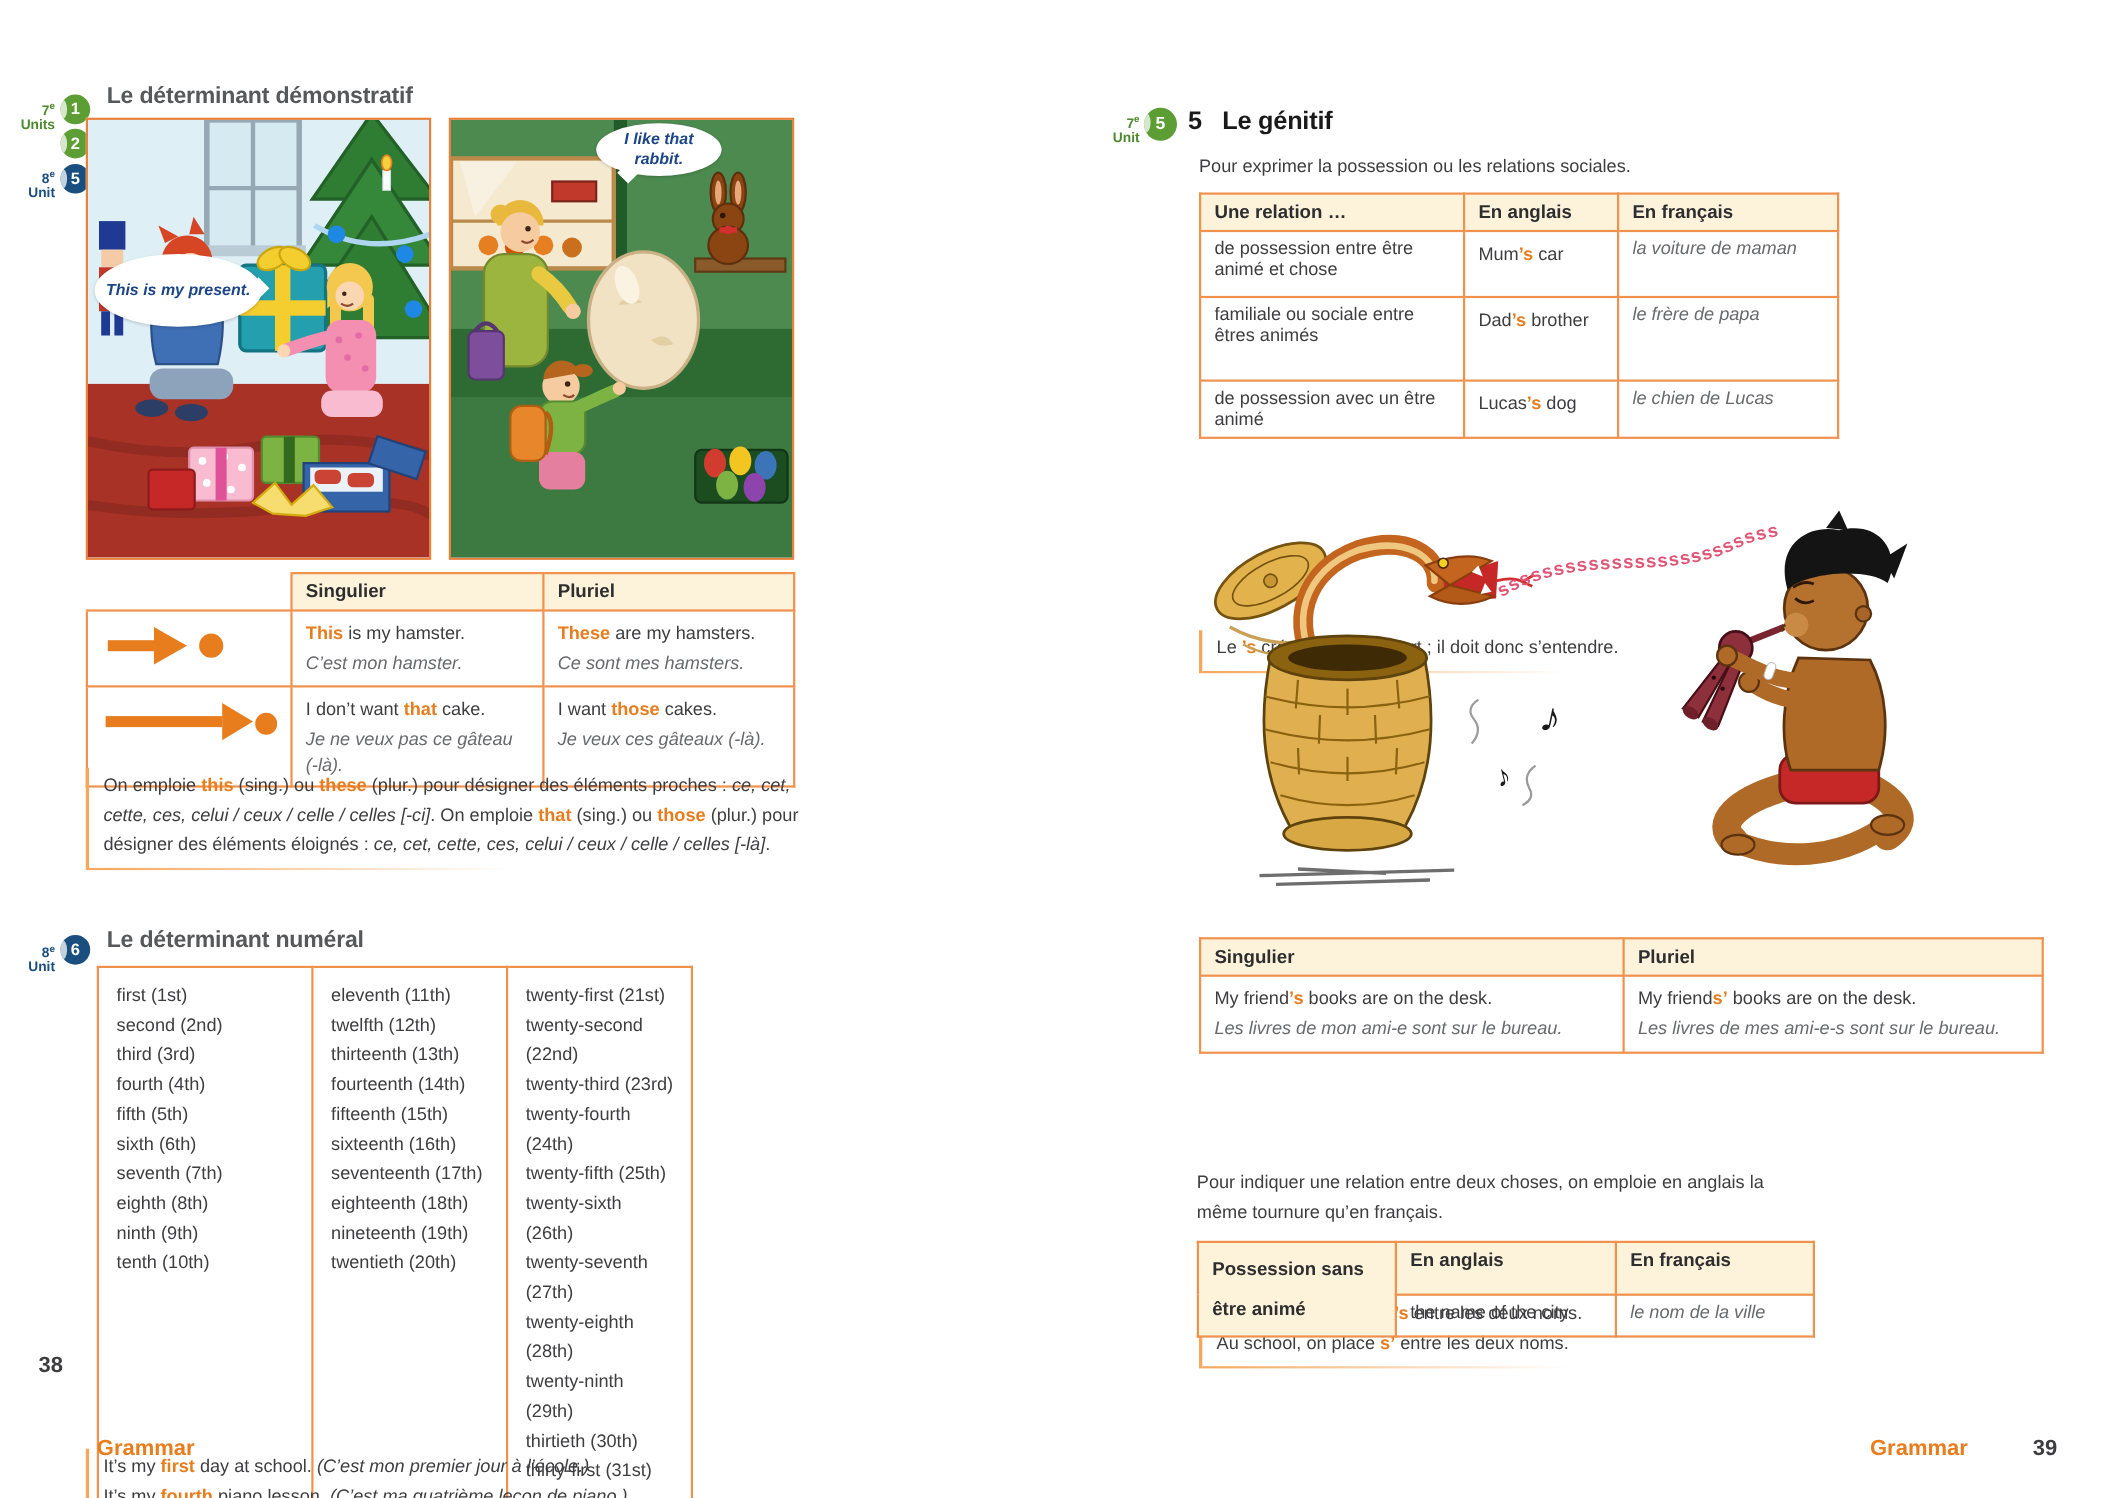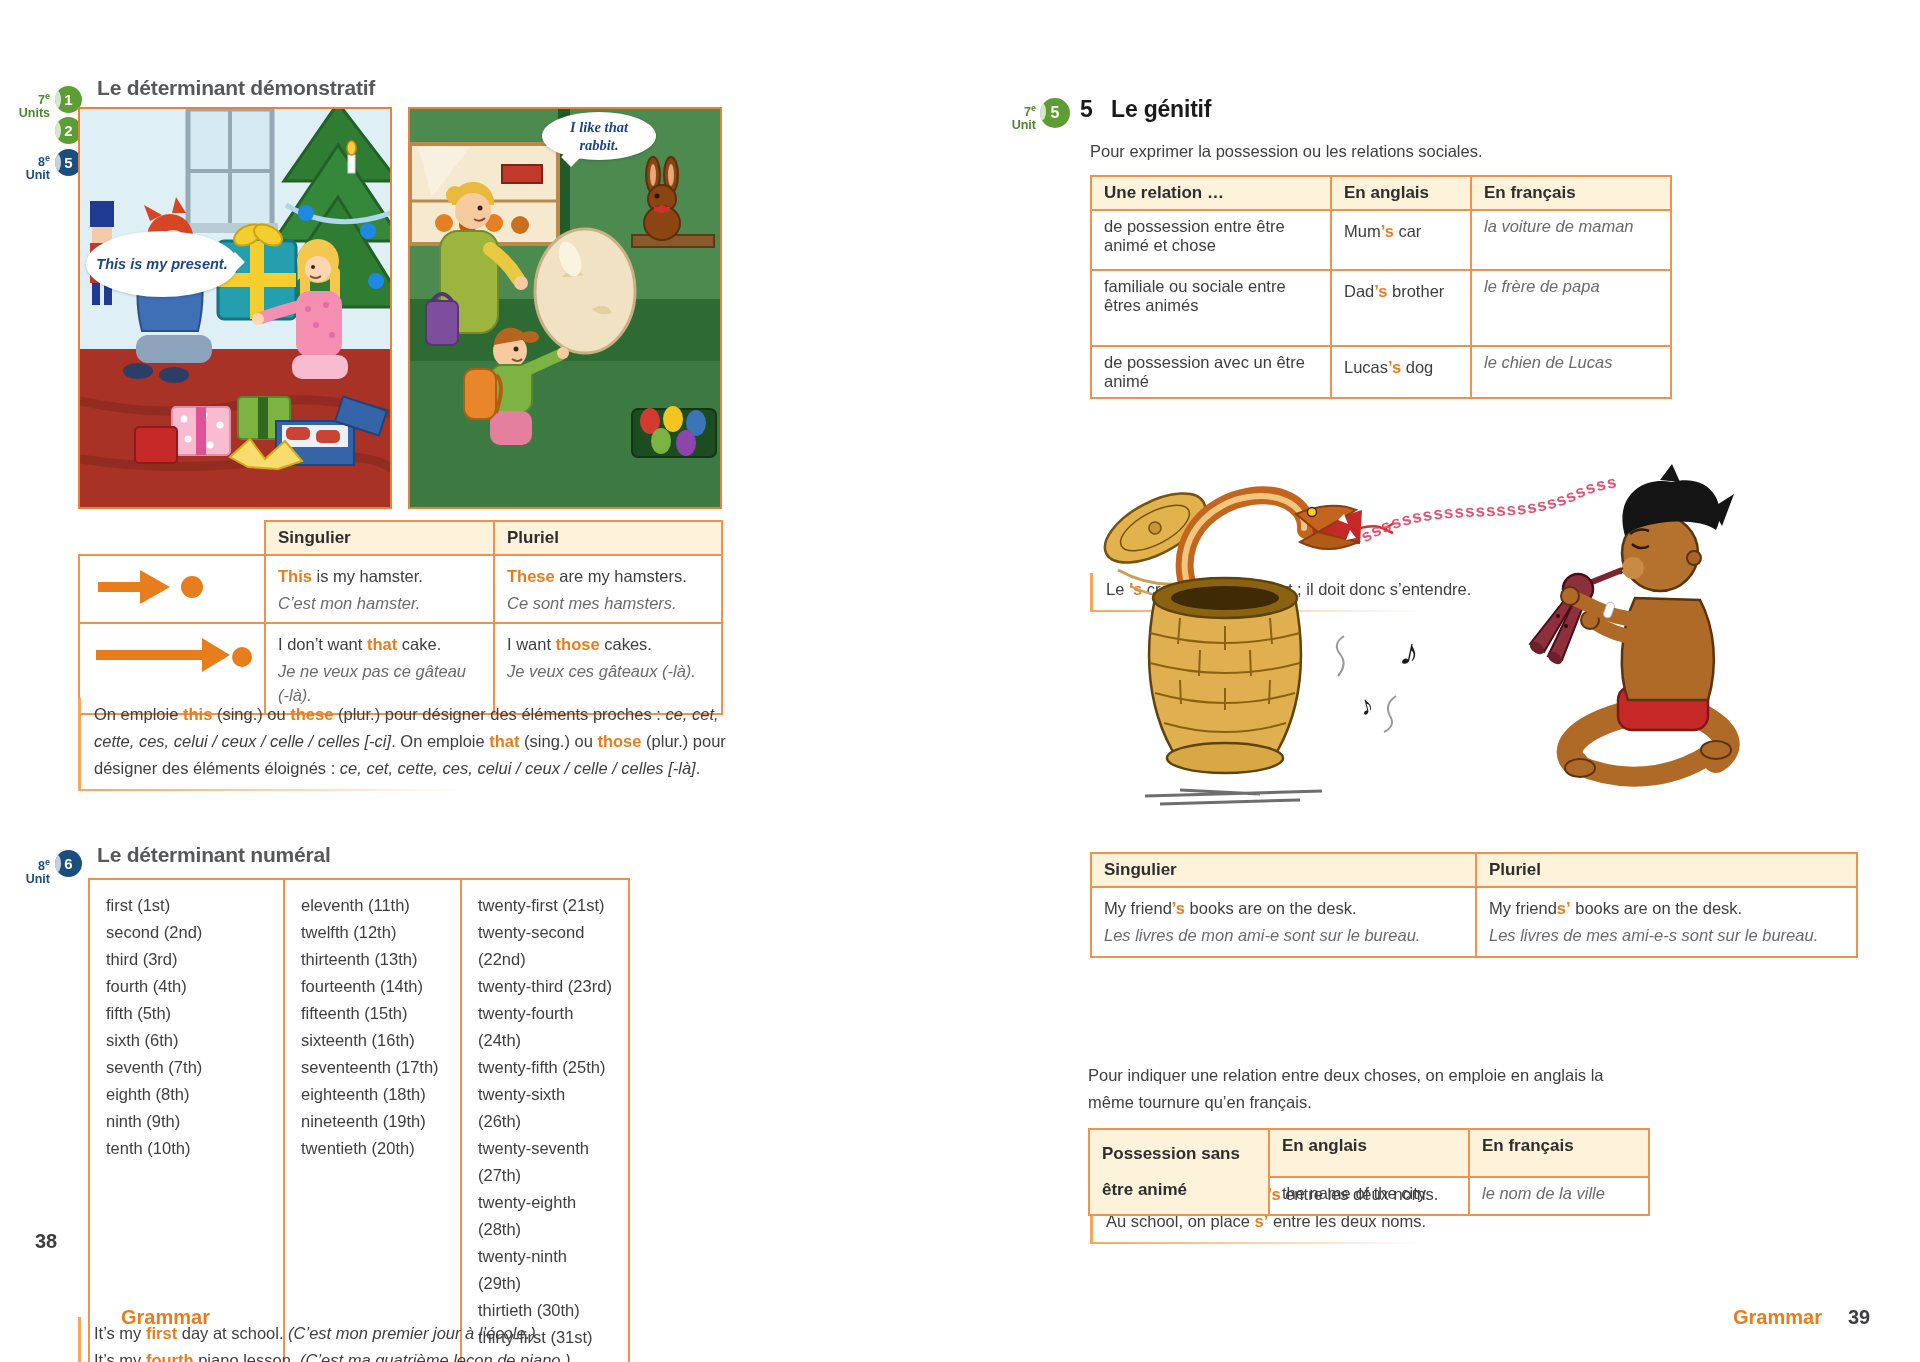--- a/index.html
+++ b/index.html
@@ -56,21 +56,21 @@
   .tail-r::after{right:-4px;top:24px;}
   .tail-bl::after{left:22px;bottom:-4px;}
   .bubble-inner{padding:4px 10px;position:relative;z-index:1;}
 
   
   .ord div{line-height:27px;font-size:16.5px;color:#3E3E40;}
   .ord-table td{padding:12px 16px;}
 
   
   .footer-num{font-size:20px;font-weight:bold;color:#3E3E40;}
-  .footer-label{font-size:20px;font-weight:bold;color:#E87D1E;padding-left:33px;}
+  .footer-label{font-size:20px;font-weight:bold;color:#E87D1E;}
 </style>
 </head>
 <body>
 
 <div class="canvas">
 
   <div class="badge-label b-green abs" style="left:10px;top:90px;width:40px;">
     <span>7</span><sup>e</sup><br>
     <span>Units</span>
   </div>
@@ -169,21 +169,21 @@
       <rect x="206" y="318" width="24" height="13" rx="5" fill="#CB4335"></rect>
       <rect x="236" y="321" width="24" height="13" rx="5" fill="#CB4335"></rect>
       <rect x="258" y="294" width="46" height="26" fill="#3565A8" stroke="#21437A" stroke-width="2" transform="rotate(18 281 307)"></rect>
       <polygon points="150,348 170,330 185,350 205,332 222,352 198,360 168,358" fill="#F7DC6F" stroke="#D4AC0D" stroke-width="2"></polygon>
     </svg>
     <div class="bubble tail-r" style="left:6px;top:122px;width:152px;height:66px;">
       <div class="bubble-inner">This is my present.</div>
     </div>
   </div>
 
-  <div class="panel" style="left:408px;top:107px;font-family:Liberation Serif, serif;">
+  <div class="panel" style="left:408px;top:107px;">
     <svg width="310" height="398" viewBox="0 0 310 398">
       <rect x="0" y="0" width="310" height="398" fill="#4C8A50"></rect>
       <rect x="0" y="190" width="310" height="70" fill="#2E6B33"></rect>
       <rect x="0" y="252" width="310" height="146" fill="#3C7A42"></rect>
       <rect x="148" y="0" width="12" height="200" fill="#225B2A"></rect>
 
       <rect x="0" y="35" width="148" height="100" fill="#F5E9D0" stroke="#B98A4A" stroke-width="4"></rect>
       <line x1="0" y1="92" x2="148" y2="92" stroke="#B98A4A" stroke-width="3"></line>
       <circle cx="34" cy="114" r="9" fill="#E67E22"></circle>
         <circle cx="58" cy="116" r="9" fill="#D35400"></circle>

